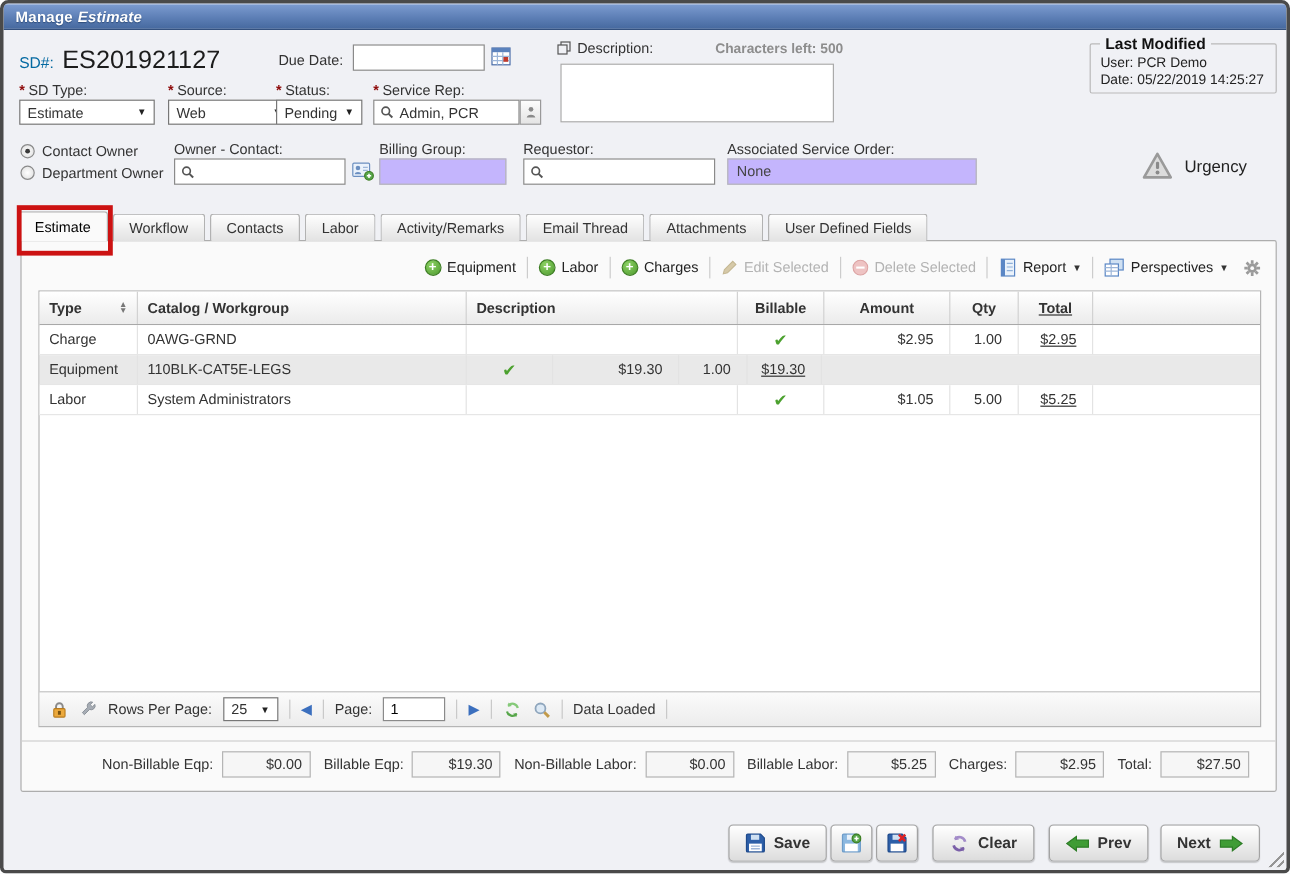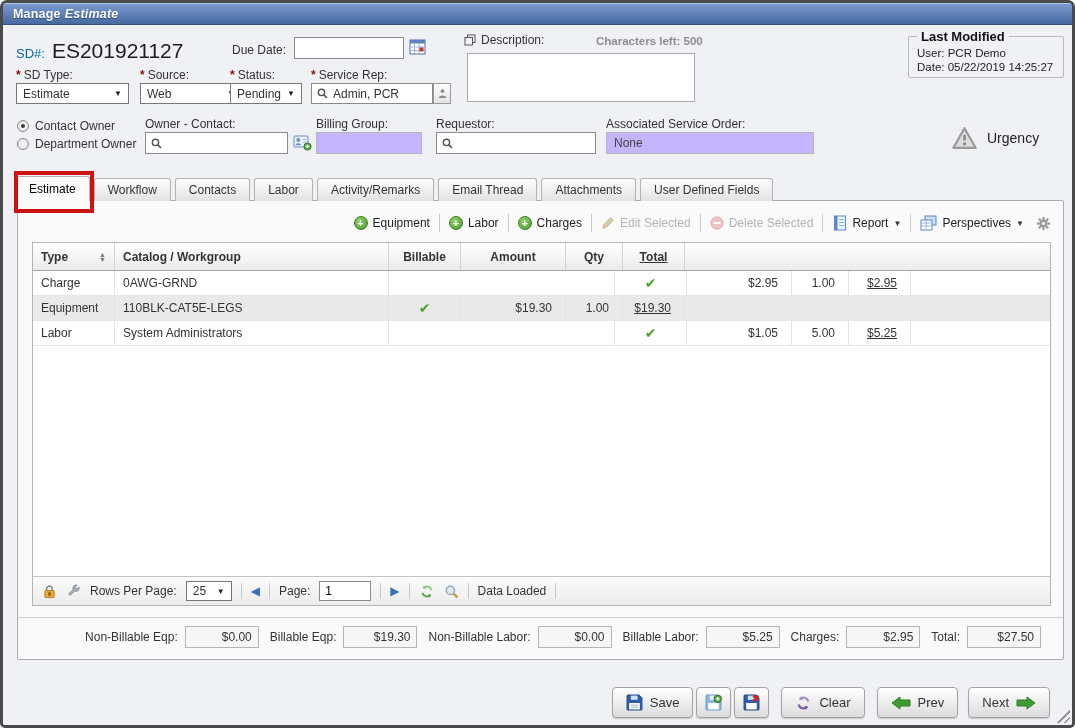--- a/index.html
+++ b/index.html
@@ -61,21 +61,21 @@
   .pgddl { width:46px; height:20px; }
   .pgin { width:52px; height:20px; }
   .arrow-blue { color:#3b6fbe; font-size:12px; }
 
   .totalsbar { margin-top:11px; border-top:1px solid #cfcfcf; height:38px; display:flex; align-items:center; justify-content:flex-end; gap:11px; padding-right:22px; }
   .tot { display:flex; align-items:center; gap:7px; }
   .tot .tbox { width:74px; height:22px; border:1px solid #b5b5b5; background:#f6f6f6; display:flex; align-items:center; justify-content:flex-end; padding:0 6px; }
 
   .footer { position:absolute; top:662px; right:22px; display:flex; align-items:center; gap:12px; }
   .fgroup { display:flex; gap:3px; }
-  .fbtn { display:inline-flex; align-items:center; gap:7px; height:31px; padding:0 13px; border:1px solid #a3a3a3; border-radius:4px; background:linear-gradient(#ffffff,#dcdcdc); font-size:13px; font-weight:normal; color:#333; box-shadow:0 1px 1px rgba(0,0,0,.18); cursor:default; }
+  .fbtn { display:inline-flex; align-items:center; gap:7px; height:31px; padding:0 13px; border:1px solid #a3a3a3; border-radius:4px; background:linear-gradient(#ffffff,#dcdcdc); font-size:13px; font-weight:bold; color:#333; box-shadow:0 1px 1px rgba(0,0,0,.18); cursor:default; }
   .fbtn.icon-only { padding:0 8px; }
   .grip { position:absolute; right:2px; bottom:2px; width:15px; height:15px; background:repeating-linear-gradient(135deg, transparent 0 3px, #969696 3px 4.5px); clip-path:polygon(100% 0, 100% 100%, 0 100%); }
   svg { display:block; }
 </style>
 </head>
 <body>
 
 <div class="window">
 
   <div class="titlebar">
@@ -342,20 +342,23 @@
         <div class="g-header">
           <div class="gc w-type">
               <span>Type</span>
               <span class="sortico">
                 <span>▲</span>
                 <span>▼</span>
               </span>
             </div>
           <div class="gc w-cat">
               <span>Catalog / Workgroup</span>
+            </div>
+          <div class="gc w-desc">
+              <span>Description</span>
             </div>
           <div class="gc w-bill center">
               <span>Billable</span>
             </div>
           <div class="gc w-amt center">
               <span>Amount</span>
             </div>
           <div class="gc w-qty center">
               <span>Qty</span>
             </div>

